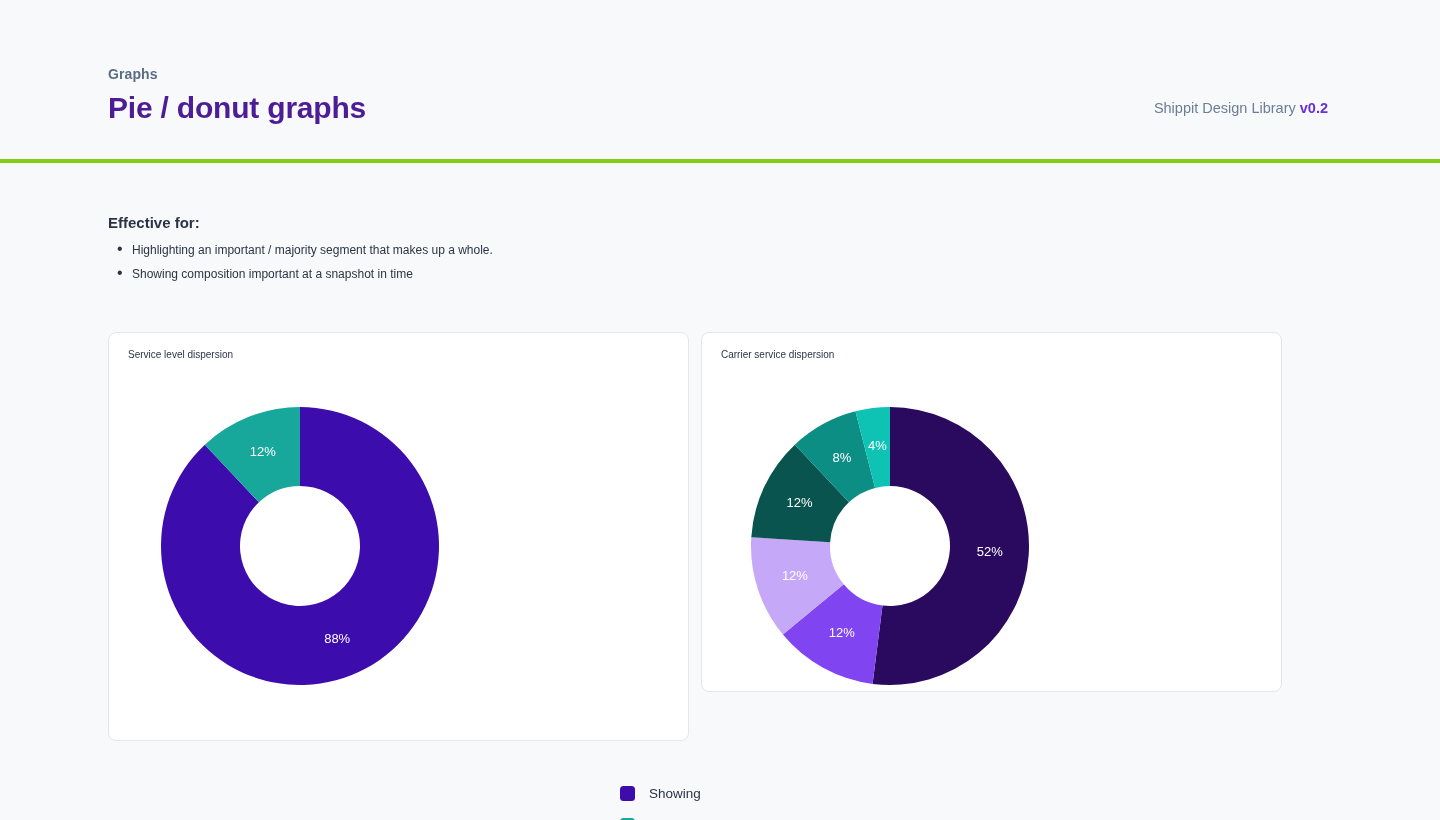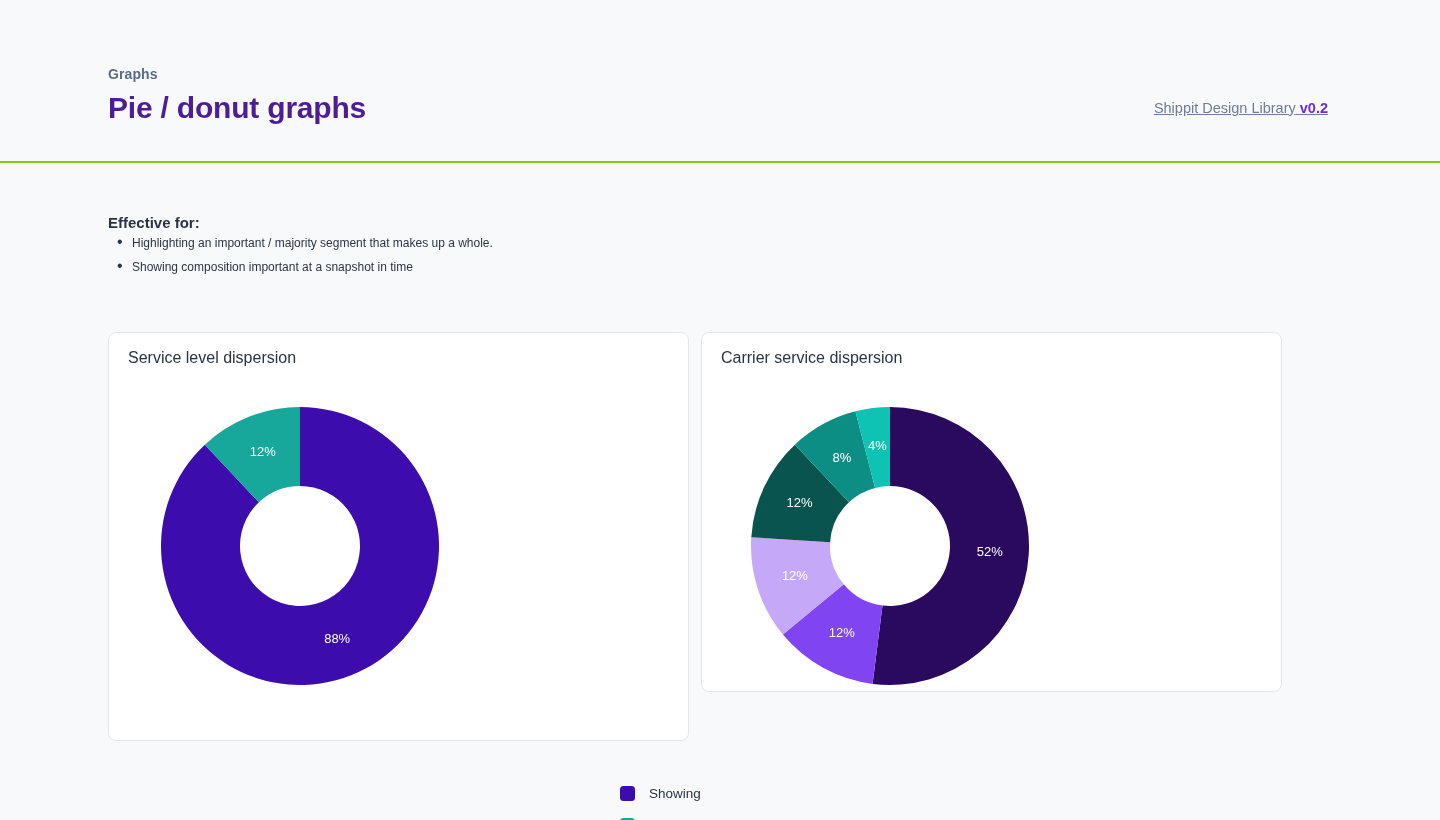--- a/index.html
+++ b/index.html
@@ -8,40 +8,40 @@
     background: #f8f9fb;
     font-family: "Liberation Sans", sans-serif;
     -webkit-font-smoothing: antialiased;
   }
   .page { position: relative; width: 1440px; height: 820px; overflow: hidden; }
 
   
   .header {
     position: relative;
     height: 163px;
-    border-bottom: 2px solid #84cc16;
+    border-bottom: 4px solid #84cc16;
     background: #f8f9fb;
   }
   .breadcrumb {
     position: absolute; left: 108px; top: 66px;
     font-size: 14px; font-weight: 600; color: #5a6b84; letter-spacing: .1px;
   }
   .page-title {
     position: absolute; left: 108px; top: 91px;
     font-size: 30px; font-weight: 700; color: #4c1d95; letter-spacing: -.2px;
   }
   .brand {
     position: absolute; right: 112px; top: 100px;
-    font-size: 14.5px; color: #6c7d96; white-space: nowrap; text-decoration: underline;
+    font-size: 14.5px; color: #6c7d96; white-space: nowrap;
   }
   .brand .ver { color: #6a2fd8; font-weight: 700; }
 
   
   .intro { position: absolute; left: 108px; top: 214px; }
-  .intro h2 { font-size: 15px; font-weight: 700; color: #2b3445; }
+  .intro h2 { font-size: 15px; font-weight: 700; color: #2b3445; margin-bottom: 7px; }
   .intro ul { list-style: none; }
   .intro li {
     position: relative; padding-left: 24px;
     font-size: 12px; color: #2b3445; line-height: 24px;
   }
   .intro li::before {
     content: "•"; position: absolute; left: 9px; top: -1px;
     font-size: 16px; color: #2b3445;
   }
 
@@ -49,21 +49,21 @@
   .card {
     position: absolute; top: 332px;
     background: #ffffff;
     border: 1px solid #e3e6ec;
     border-radius: 8px;
   }
   .card.left  { left: 108px; width: 581px; height: 409px; }
   .card.right { left: 701px; width: 581px; height: 360px; }
   .card-title {
     position: absolute; left: 19px; top: 16px;
-    font-size: 16px; color: #2b3445;
+    font-size: 10px; color: #2b3445;
   }
 
   .chart-area { position: absolute; inset: 0; }
   .donut-wrap { position: absolute; }
   .donut-wrap svg { display: block; overflow: visible; }
   .slice-label {
     font-family: "Liberation Sans", sans-serif;
     font-size: 13px; fill: #ffffff;
     text-anchor: middle; dominant-baseline: middle;
   }

